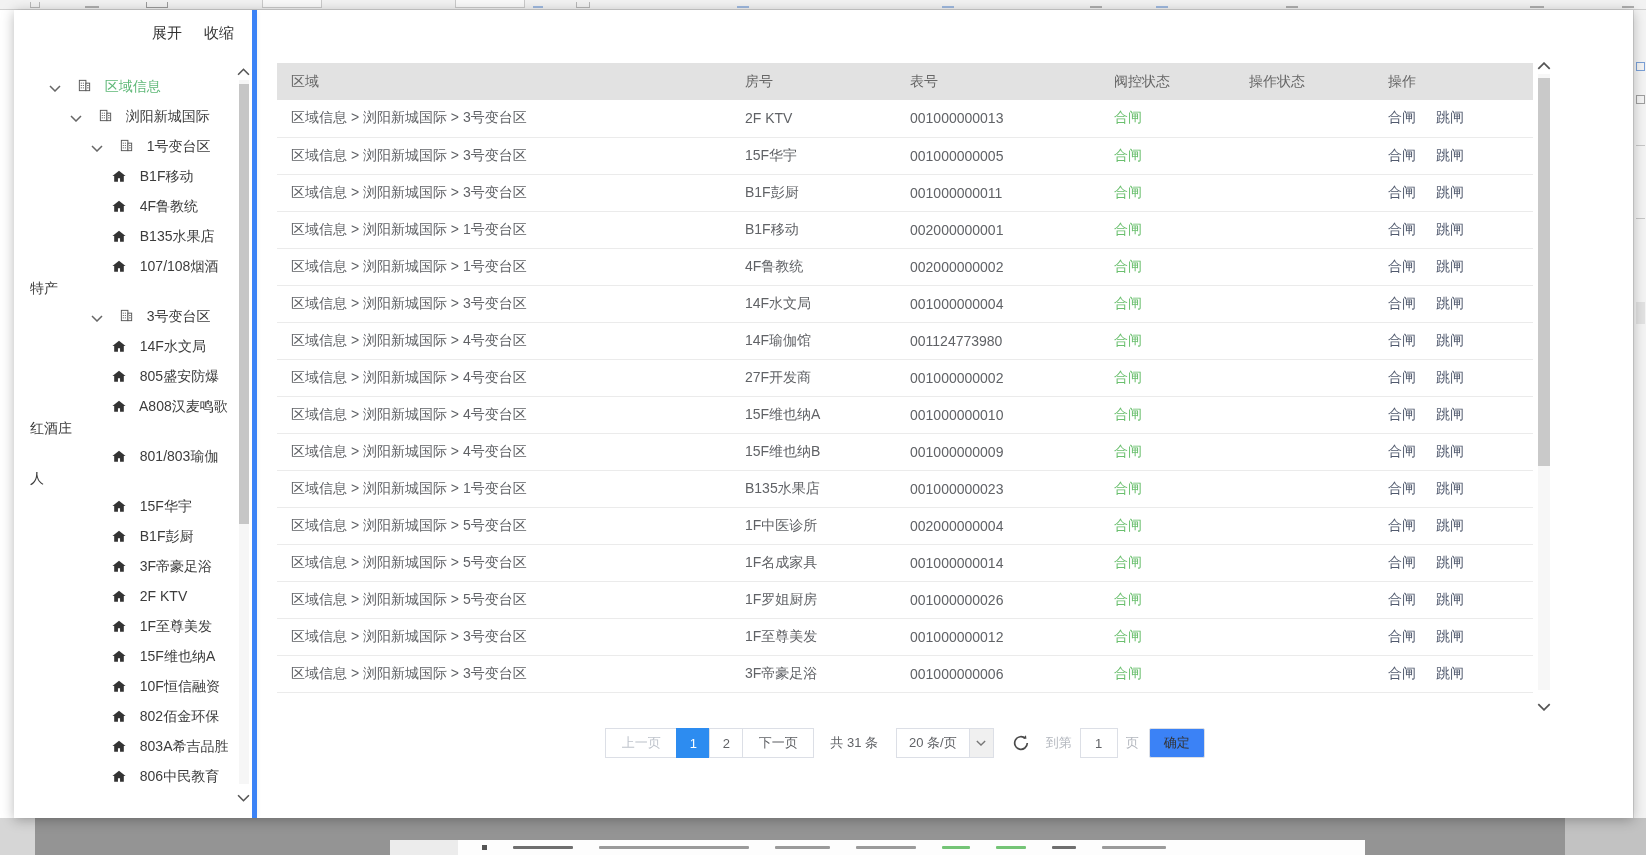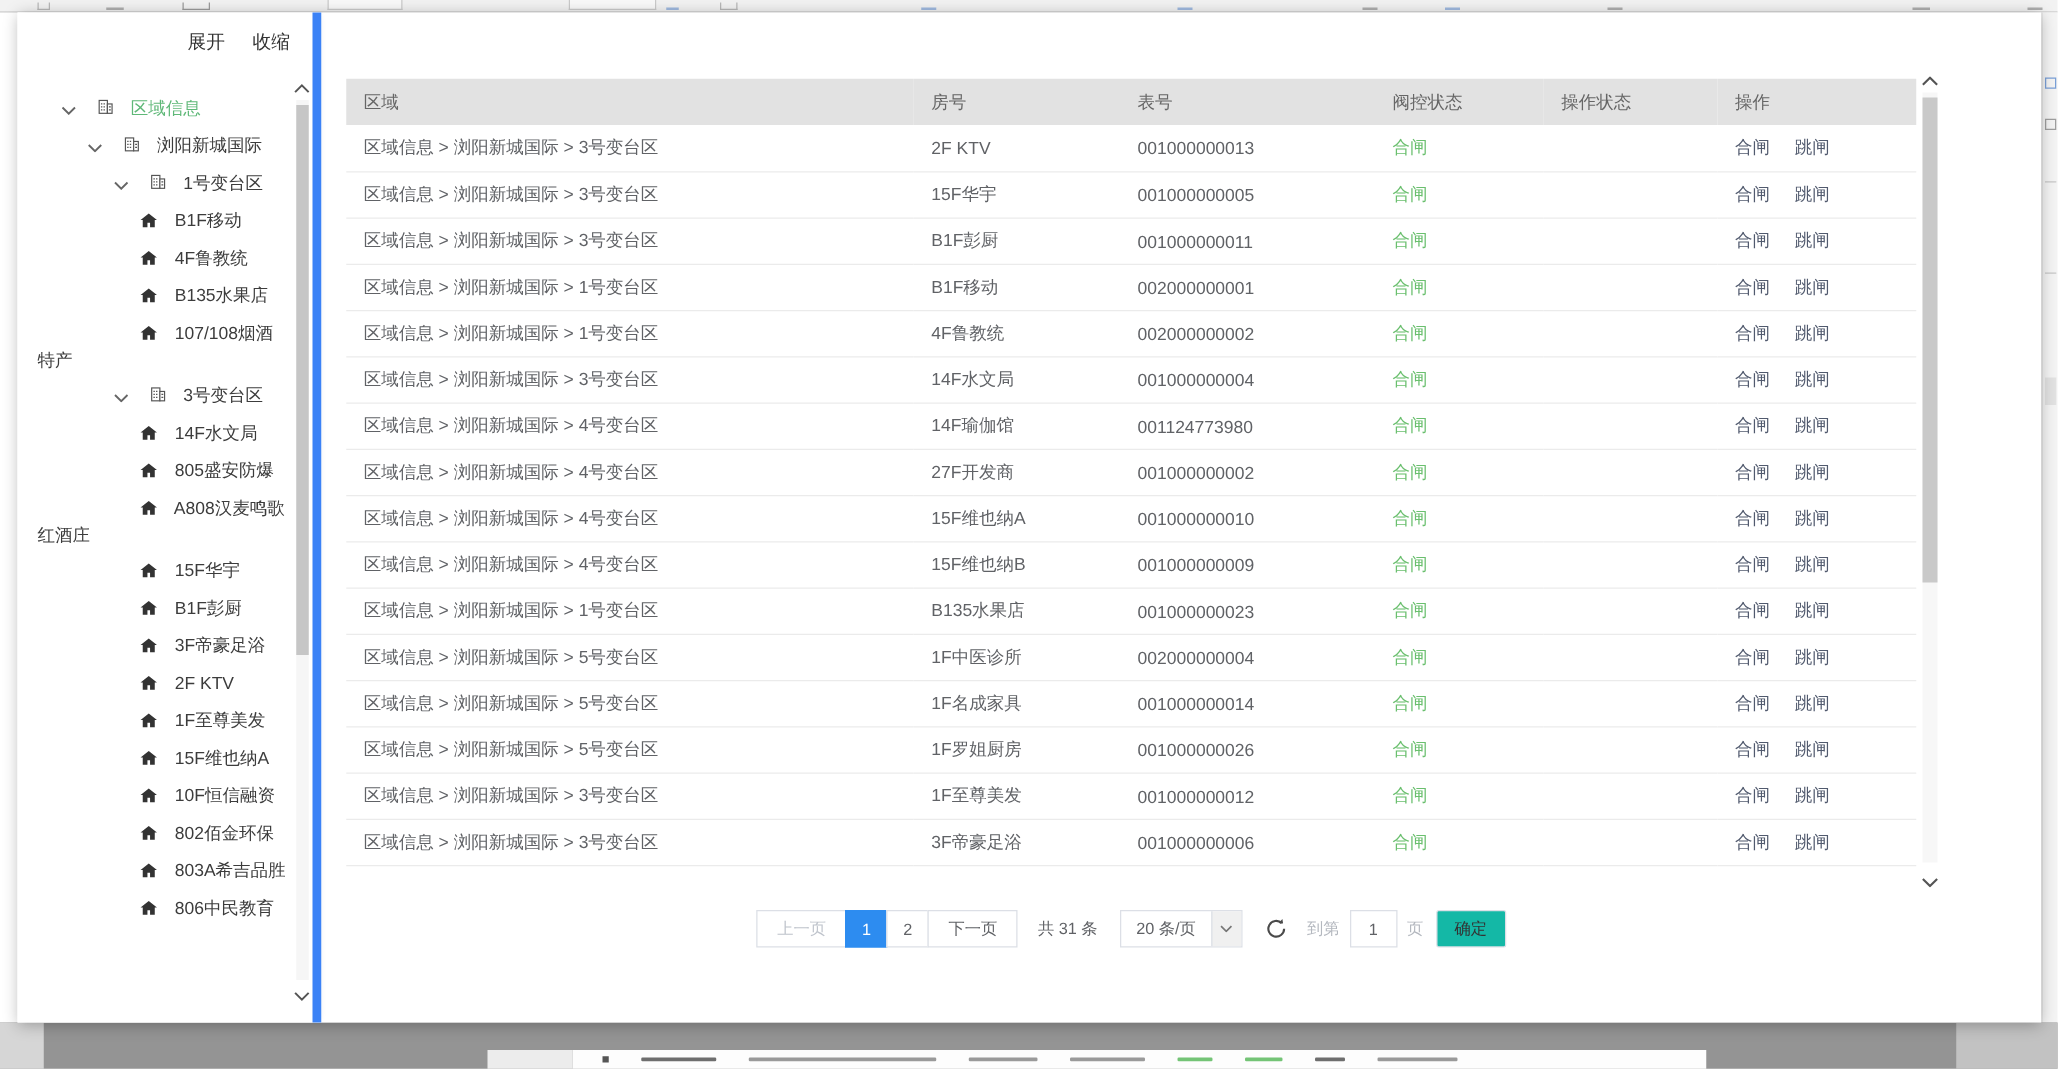--- a/index.html
+++ b/index.html
@@ -22,21 +22,21 @@
   .dash { height:3px; border-radius:1px; background:#9a9a9a; }
   .dash.g { background:#74c476; } .dash.d { background:#6e6e6e; }
   .mini-house { width:5px; height:5px; background:#555; }
 
   
   .modal { position:absolute; left:14px; top:10px; width:1619px; height:808px;
     background:#fff; box-shadow:0 2px 12px rgba(0,0,0,.28); }
 
   
   .sidebar { position:absolute; left:0; top:0; width:243px; height:100%;
-    background:#fff; border-right:7px solid #3b82f6; box-shadow:2px 0 5px -2px rgba(0,0,0,.08); }
+    background:#fff; border-right:5px solid #3b82f6; box-shadow:2px 0 5px -2px rgba(0,0,0,.08); }
   .sidebar-header { height:46px; display:flex; justify-content:flex-end; align-items:center;
     gap:22px; padding-right:18px; font-size:15px; color:#333; }
   .sidebar-header span { cursor:pointer; }
   .tree { position:absolute; left:0; top:50px; right:16px; bottom:0; overflow:hidden; padding-top:12px; }
   .tree-row { padding:4px 4px 4px 16px; line-height:20px; font-size:14px; color:#3c3c3c; cursor:pointer; }
   .tree-row .indent { display:inline-block; height:1px; vertical-align:middle; }
   .caret { display:inline-block; width:14px; margin-right:10px; vertical-align:middle; cursor:pointer; }
   .t-icon { display:inline-block; width:15px; margin-right:9px; vertical-align:-2px; }
   .tree-row.selected .t-label { color:var(--accent-green,#5fb878); }
 
@@ -79,21 +79,21 @@
   .pg-select { display:flex; height:30px; border:1px solid #dcdfe6; background:#fff;
     align-items:stretch; cursor:pointer; }
   .pg-select .val { display:flex; align-items:center; padding:0 12px;text-align:right; }
   .pg-select .dd { width:24px; background:#f0f0f0; border-left:1px solid #dcdfe6;
     display:flex; align-items:center; justify-content:center; color:#888; }
   .pg-refresh { margin:0 16px 0 18px; cursor:pointer; display:flex; align-items:center; }
   .pg-goto-label { color:#b4b8bf; margin-right:8px; }
   .pg-input { width:38px; height:30px; border:1px solid #dcdfe6; text-align:center;
     font-size:13px; color:#606266; background:#fff; }
   .pg-page-label { color:#b4b8bf; margin:0 10px 0 8px; }
-  .pg-confirm { height:30px; padding:0 14px; border:1px solid #dcdfe6; background:#14b8a6;
+  .pg-confirm { height:30px; padding:0 14px; border:1px solid #dcdfe6; background:#3b82f6;
     font-size:13px; color:#333; cursor:pointer; border-radius:2px; margin-left:0; }
 </style>
 </head>
 <body>
 
 <div class="bg-top">
   <div class="mk" style="left:30px;width:10px;border:1px solid #8a8a8a;border-top:none;"></div>
   <div class="mk" style="left:85px;width:14px;border-bottom:2px solid #777;"></div>
   <div class="mk" style="left:146px;width:22px;border:1px solid #555;border-top:none;"></div>
   <div class="mk" style="left:262px;width:60px;height:8px;background:#fff;border:1px solid #aaa;border-top:none;"></div>
@@ -293,20 +293,31 @@
           
           
           <span class="t-icon">
             <svg width="14" height="13" viewBox="0 0 16 14">
               <path d="M8 0.5 0.5 6.5h2V13h4.3V9h2.4v4h4.3V6.5h2z" fill="#333"></path>
             </svg>
           </span>
           <span class="t-label">A808汉麦鸣歌红酒庄</span>
         </div>
 
+        <div class="tree-row">
+          <span class="indent" style="width: 78px;"></span>
+          
+          
+          <span class="t-icon">
+            <svg width="14" height="13" viewBox="0 0 16 14">
+              <path d="M8 0.5 0.5 6.5h2V13h4.3V9h2.4v4h4.3V6.5h2z" fill="#333"></path>
+            </svg>
+          </span>
+          <span class="t-label">801/803瑜伽人</span>
+        </div>
 
         <div class="tree-row">
           <span class="indent" style="width: 78px;"></span>
           
           
           <span class="t-icon">
             <svg width="14" height="13" viewBox="0 0 16 14">
               <path d="M8 0.5 0.5 6.5h2V13h4.3V9h2.4v4h4.3V6.5h2z" fill="#333"></path>
             </svg>
           </span>

